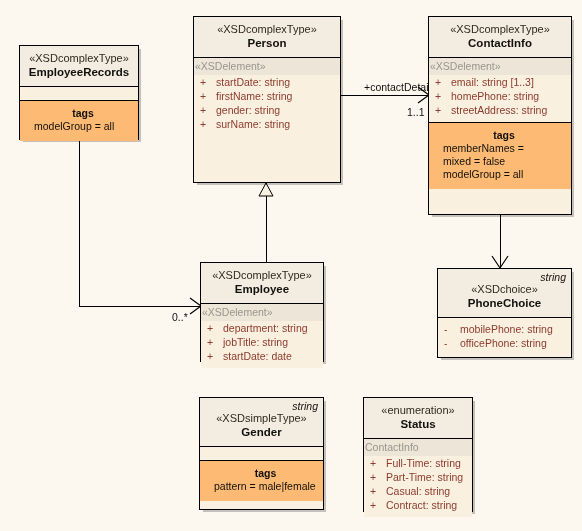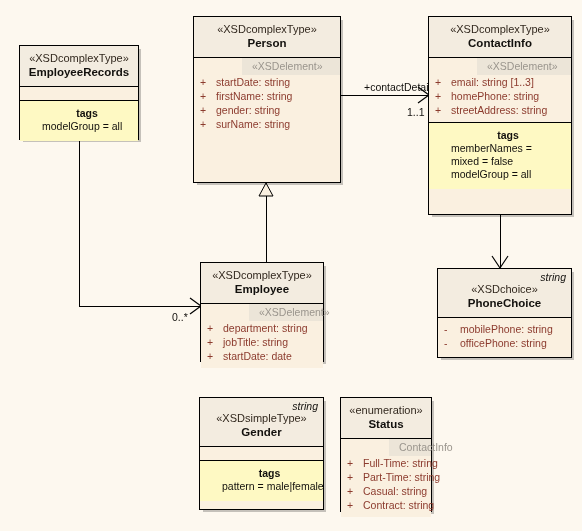--- a/index.html
+++ b/index.html
@@ -63,43 +63,42 @@
 
   
   .attrs {
     background: #faf0e0;
     padding: 0 0 5px 0;
   }
   .attrs-title {
     font-size: 10.5px;
     color: #9a958d;
     background: #ece5d8;
-    padding: 2px 0 2px 10px;
+    padding: 2px 0 2px 1px;
     line-height: 13px;
     white-space: nowrap;
-    margin-left: 48px;
   }
   .attr {
     font-size: 10.5px;
     color: #8c3b2e;
     line-height: 14px;
     padding-left: 6px;
     white-space: nowrap;
     display: flex;
   }
   .attr .vis {
     display: inline-block;
     width: 16px;
     flex: 0 0 16px;
   }
 
   
   .tags {
-    background: #fef9c3;
-    padding: 5px 0 8px 16px;
+    background: #fdba74;
+    padding: 5px 0 8px 8px;
   }
   .tags-title {
     font-size: 10.5px;
     font-weight: bold;
     color: #12100d;
     text-align: center;
     line-height: 14px;
   }
   .tagrow {
     font-size: 10.5px;
@@ -279,21 +278,21 @@
       <div class="stereo">«XSDsimpleType»</div>
       <div class="cname">Gender</div>
     </div>
     <div class="compartment emptycomp"></div>
     <div class="compartment tags">
       <div class="tags-title">tags</div>
       <div class="tagrow">pattern = male|female</div>
     </div>
   </div>
 
-  <div class="umlbox" style="left:340px; top:397px; width:92px; height:115px;">
+  <div class="umlbox" style="left:363px; top:397px; width:110px; height:115px;">
     <div class="compartment hdr">
       <div class="stereo">«enumeration»</div>
       <div class="cname">Status</div>
     </div>
     <div class="compartment attrs">
       <div class="attrs-title">ContactInfo</div>
       <div class="attr">
         <span class="vis">+</span>
         <span>Full-Time:  string</span>
       </div>

